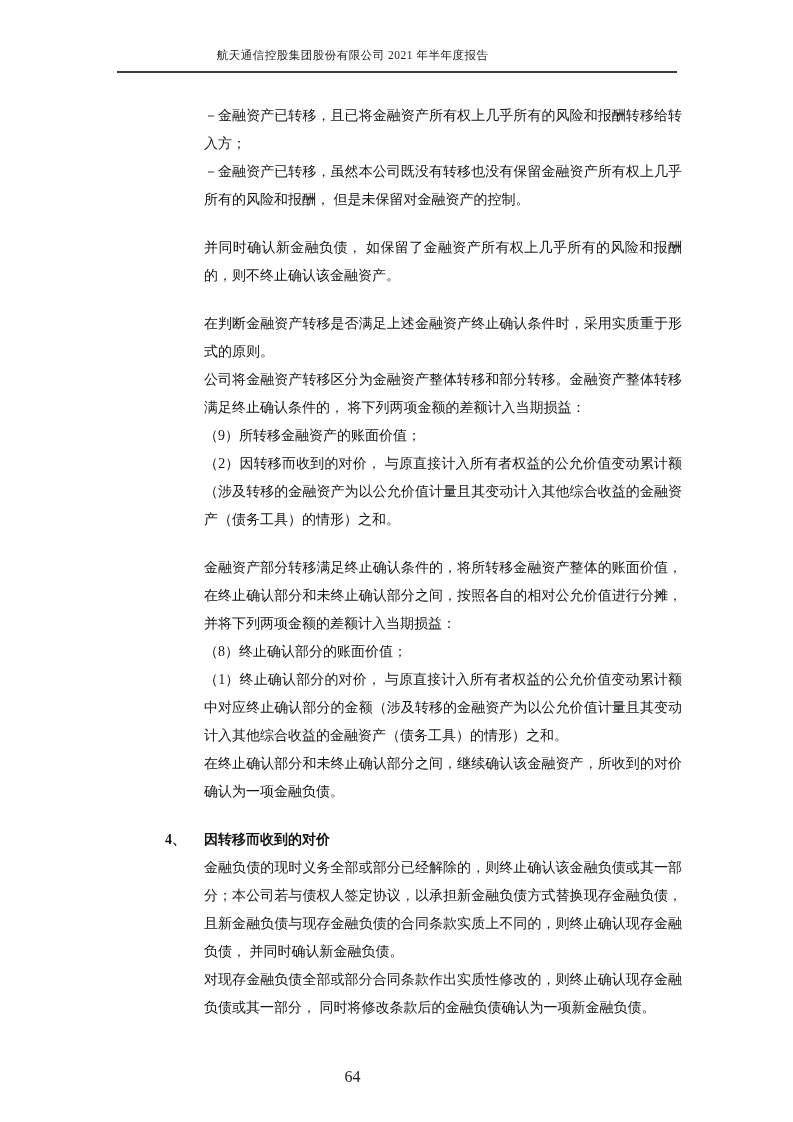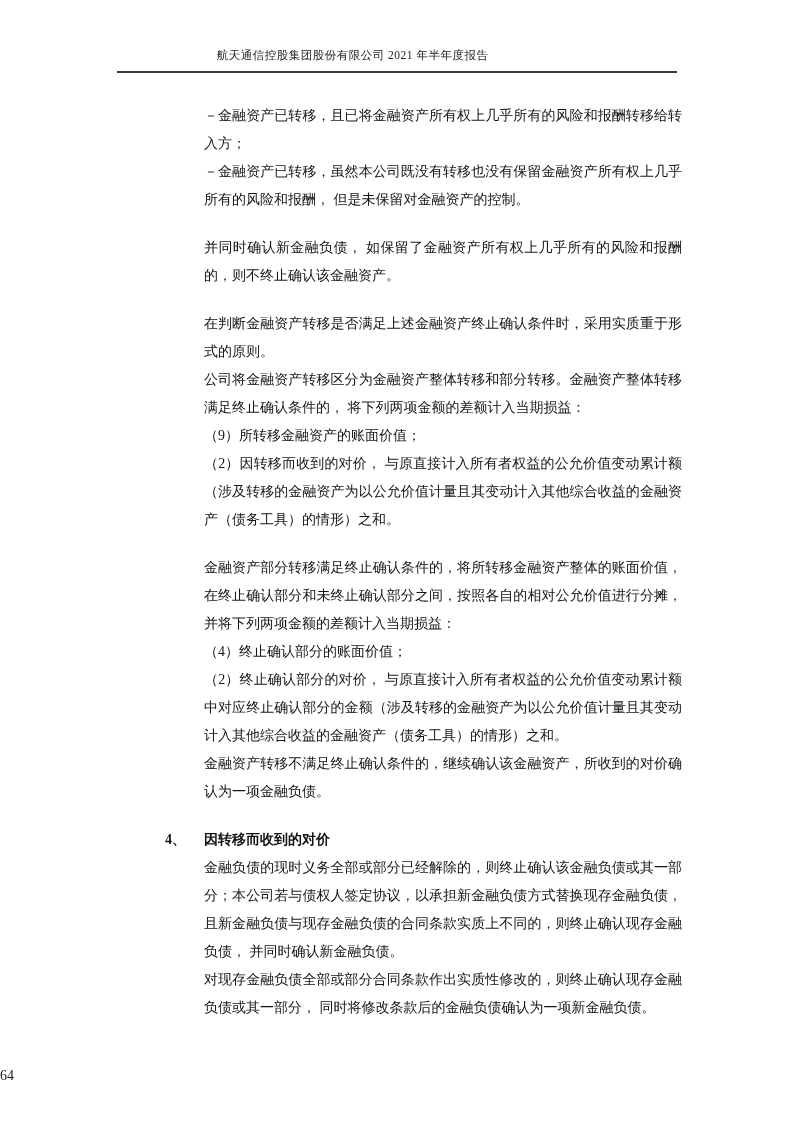--- a/index.html
+++ b/index.html
@@ -60,22 +60,22 @@
     position: absolute;
     left: -39px;
     top: 0;
     font-weight: bold;
   }
   .pagenum {
     position: absolute;
     top: 1068px;
     left: 0;
     width: 100%;
-    text-align: left;
-    font-size: 14px;
+    text-align: center;
+    font-size: 16px;
     color: #1c1c1c;
   }
 </style>
 </head>
 <body>
 
 <div class="page">
 
   <div class="hdr">航天通信控股集团股份有限公司 2021 年半年度报告</div>
 
@@ -93,23 +93,23 @@
     <div class="sp"></div>
 
     <p>在判断金融资产转移是否满足上述金融资产终止确认条件时，采用实质重于形式的原则。</p>
     <p>公司将金融资产转移区分为金融资产整体转移和部分转移。金融资产整体转移满足终止确认条件的， 将下列两项金额的差额计入当期损益：</p>
     <p>（9）所转移金融资产的账面价值；</p>
     <p>（2）因转移而收到的对价， 与原直接计入所有者权益的公允价值变动累计额（涉及转移的金融资产为以公允价值计量且其变动计入其他综合收益的金融资产（债务工具）的情形）之和。</p>
 
     <div class="sp"></div>
 
     <p>金融资产部分转移满足终止确认条件的，将所转移金融资产整体的账面价值，在终止确认部分和未终止确认部分之间，按照各自的相对公允价值进行分摊，并将下列两项金额的差额计入当期损益：</p>
-    <p>（4）终止确认部分的账面价值；</p>
-    <p>（2）终止确认部分的对价， 与原直接计入所有者权益的公允价值变动累计额中对应终止确认部分的金额（涉及转移的金融资产为以公允价值计量且其变动计入其他综合收益的金融资产（债务工具）的情形）之和。</p>
-    <p>金融资产转移不满足终止确认条件的，继续确认该金融资产，所收到的对价确认为一项金融负债。</p>
+    <p>（8）终止确认部分的账面价值；</p>
+    <p>（1）终止确认部分的对价， 与原直接计入所有者权益的公允价值变动累计额中对应终止确认部分的金额（涉及转移的金融资产为以公允价值计量且其变动计入其他综合收益的金融资产（债务工具）的情形）之和。</p>
+    <p>在终止确认部分和未终止确认部分之间，继续确认该金融资产，所收到的对价确认为一项金融负债。</p>
 
     <div class="sp"></div>
 
     <div class="h4row">
       <span class="h4num">4、</span>
       <span class="h4title">因转移而收到的对价</span>
     </div>
 
     <p>金融负债的现时义务全部或部分已经解除的，则终止确认该金融负债或其一部分；本公司若与债权人签定协议，以承担新金融负债方式替换现存金融负债，且新金融负债与现存金融负债的合同条款实质上不同的，则终止确认现存金融负债， 并同时确认新金融负债。</p>
     <p>对现存金融负债全部或部分合同条款作出实质性修改的，则终止确认现存金融负债或其一部分， 同时将修改条款后的金融负债确认为一项新金融负债。</p>

